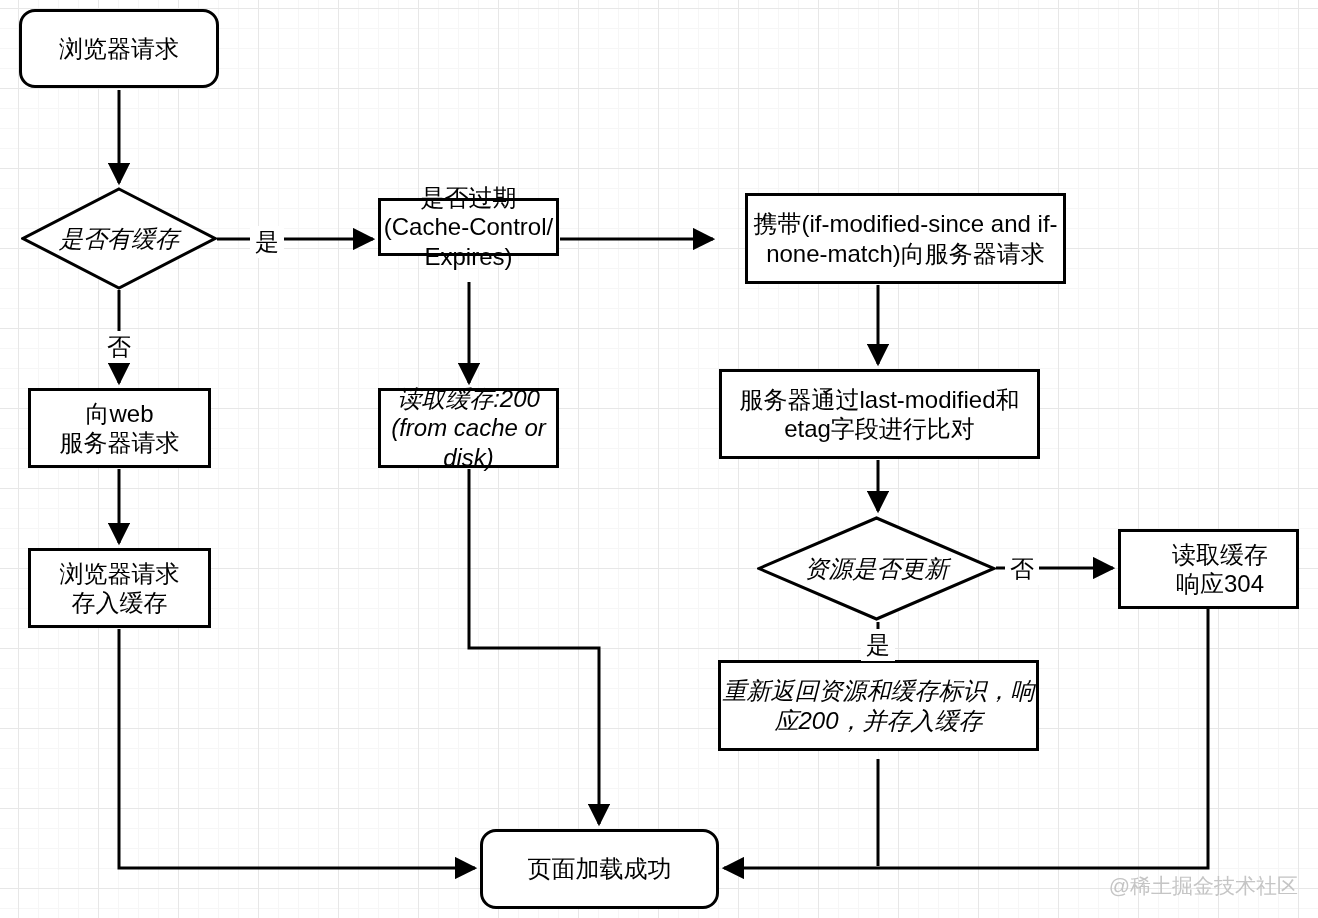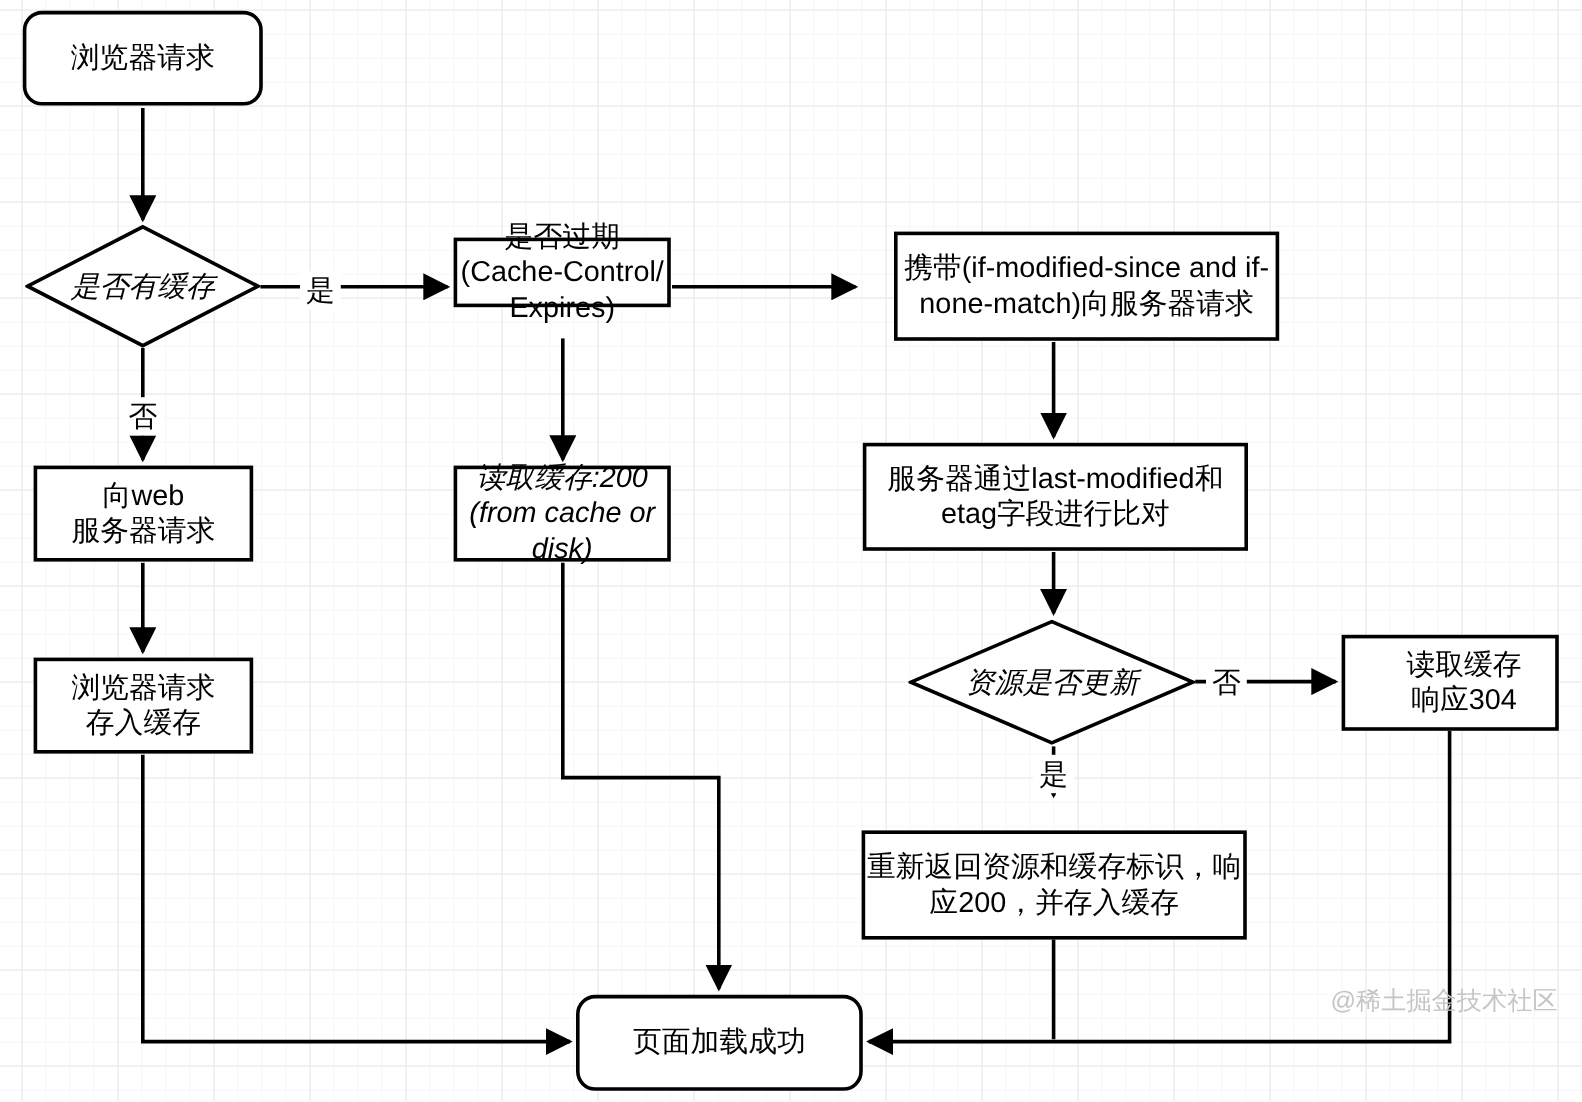--- a/index.html
+++ b/index.html
@@ -40,21 +40,21 @@
   .edge{stroke:#000;stroke-width:3;fill:none;}
   .edge-label{
     position:absolute;z-index:4;
     transform:translate(-50%,-50%);
     background:#ffffff;
     padding:0 5px;
     font-size:24px;color:#000;
   }
   .watermark{
     position:absolute;
-    right:20px;top:820px;
+    right:20px;top:872px;
     font-size:21px;color:#c5c5c5;
     z-index:5;
   }
 </style>
 </head>
 <body>
 
 <div id="canvas">
 
   <svg id="edges" width="1318" height="918" aria-hidden="true">
@@ -111,21 +111,21 @@
   <div class="diamond-wrap" style="left:757px;top:516px;width:239px;height:105px;">
     <svg width="239" height="105">
       <polygon points="119.5,2 237,52.5 119.5,103 2,52.5" fill="#ffffff" stroke="#000000" stroke-width="3"></polygon>
     </svg>
     <div class="diamond-label">资源是否更新</div>
   </div>
 
   <div class="node" style="left:1118px;top:529px;width:181px;height:80px;padding-left:23px;">读取缓存
 响应304</div>
 
-  <div class="node" style="left:718px;top:692px;width:321px;height:91px;">重新返回资源和缓存标识，响
+  <div class="node" style="left:718px;top:660px;width:321px;height:91px;font-style:italic;">重新返回资源和缓存标识，响
 应200，并存入缓存</div>
 
   <div class="node terminal" style="left:480px;top:829px;width:239px;height:80px;">页面加载成功</div>
 
   <span class="edge-label" style="left:267px;top:242px;">是</span>
   <span class="edge-label" style="left:119px;top:347px;">否</span>
   <span class="edge-label" style="left:1022px;top:569px;">否</span>
   <span class="edge-label" style="left:878px;top:645px;">是</span>
 
   <div class="watermark">@稀土掘金技术社区</div>

